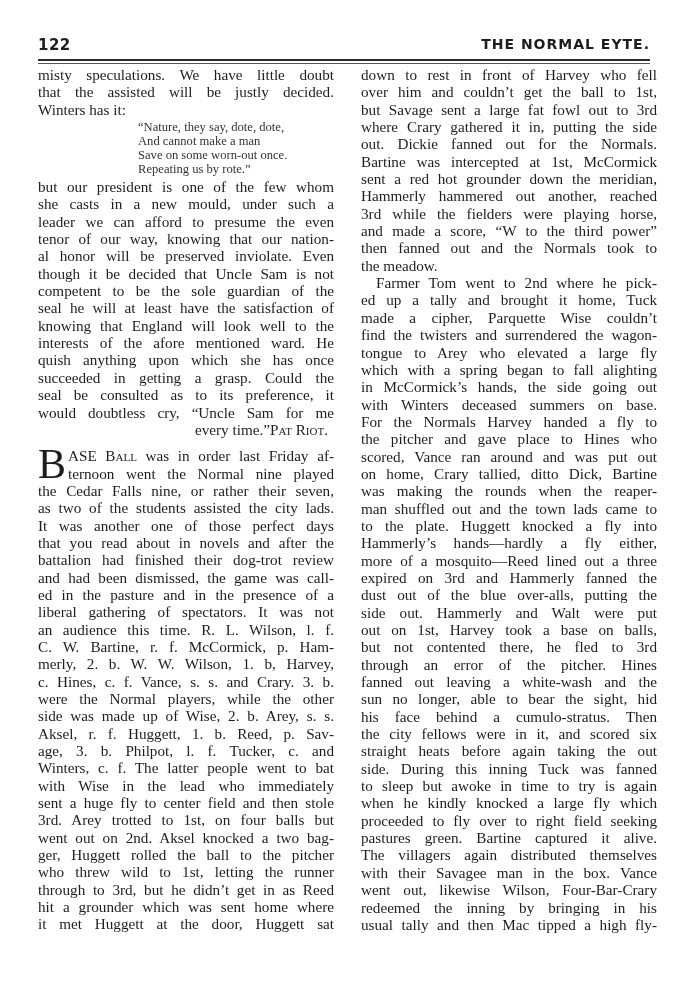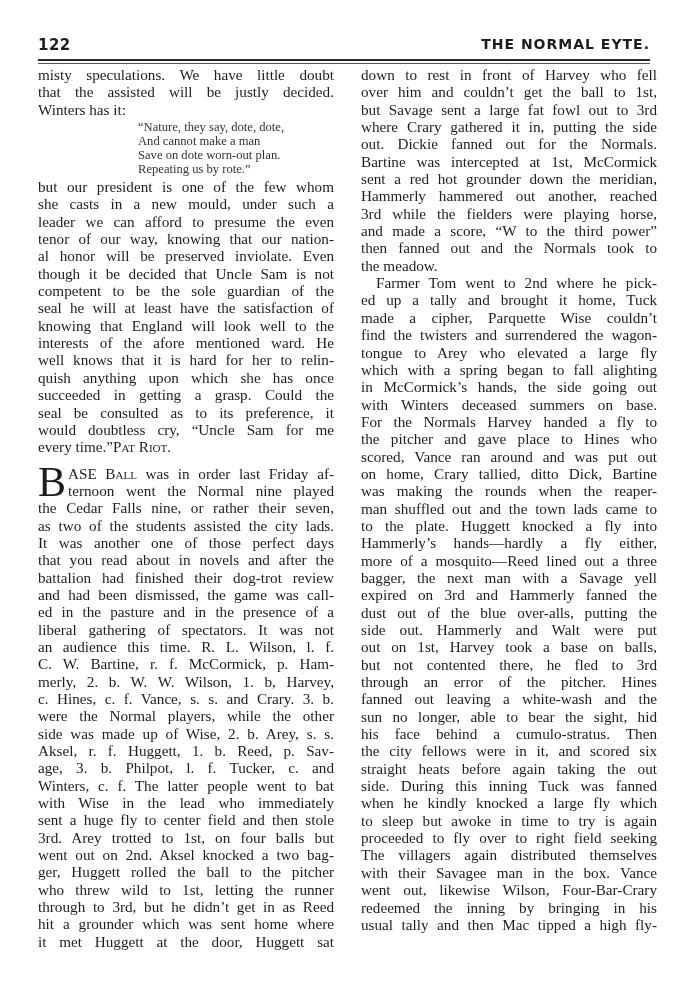--- a/index.html
+++ b/index.html
@@ -32,21 +32,21 @@
     font-family: "Liberation Serif", "DejaVu Serif", serif;
     font-size: 15.2px; line-height: 17.35px;
   }
   .col-left { left: 38px; }
   .col-right { left: 361px; }
   .line { display: block; white-space: nowrap; text-align: justify; text-align-last: justify; height: 17.35px; }
   .line.last { text-align-last: left; }
   .line.indent { padding-left: 15px; }
   .poem { margin: 2px 0 2px 52px; font-size: 12.6px; line-height: 14px; color: #333; }
   .poem .pl { display: block; white-space: nowrap; margin-left: 48px; }
-  .sig-line { display: flex; justify-content: flex-start; white-space: nowrap; height: 17.35px; }
+  .sig-line { display: flex; justify-content: flex-end; white-space: nowrap; height: 17.35px; }
   .sig { font-variant: small-caps; padding-right: 6px; }
   .gap { height: 9px; }
   .dropcap-para { position: relative; }
   .dropcap {
     position: absolute; left: 0; top: -1px;
     font-size: 42px; line-height: 36px; font-family: "Liberation Serif", serif;
   }
   .dc-line { padding-left: 30px; }
   .sc { font-variant: small-caps; }
 </style>
@@ -61,35 +61,34 @@
 
 <div class="col col-left" id="leftcol">
   <div id="lp1">
       <span class="line">misty speculations.   We have little doubt</span>
       <span class="line">that the assisted will be justly decided.</span>
       <span class="line last">Winters has it:</span>
     </div>
   <div class="poem" id="poem">
       <span class="pl">“Nature, they say, dote, dote,</span>
       <span class="pl">And cannot make a man</span>
-      <span class="pl">Save on dote worn-out plan.</span>
+      <span class="pl">Save on some worn-out once.</span>
       <span class="pl">Repeating us by rote.”</span>
     </div>
   <div id="lp2">
       <span class="line">but our president is one of the few whom</span>
       <span class="line">she casts in a new mould, under such a</span>
       <span class="line">leader we can afford to presume the even</span>
       <span class="line">tenor of our way, knowing that our nation-</span>
       <span class="line">al honor will be preserved inviolate.  Even</span>
       <span class="line">though it be decided that Uncle Sam is not</span>
       <span class="line">competent to be the sole guardian of the</span>
       <span class="line">seal he will at least have the satisfaction of</span>
       <span class="line">knowing that England will look well to the</span>
       <span class="line">interests of the afore mentioned ward.  He</span>
-      <span class="line">well knows that it is hard for her to relin-</span>
       <span class="line">quish anything upon which she has once</span>
       <span class="line">succeeded in getting a grasp.  Could the</span>
       <span class="line">seal be consulted as to its preference, it</span>
       <span class="line">would doubtless cry, “Uncle Sam for me</span>
     </div>
   <div class="sig-line">
     <span>every time.”</span>
     <span class="sig">Pat Riot.</span>
   </div>
   <div class="gap"></div>
@@ -154,35 +153,35 @@
       <span class="line">with Winters deceased summers on base.</span>
       <span class="line">For the Normals Harvey handed a fly to</span>
       <span class="line">the pitcher and gave place to Hines who</span>
       <span class="line">scored, Vance ran around and was put out</span>
       <span class="line">on home, Crary tallied, ditto Dick, Bartine</span>
       <span class="line">was making the rounds when the reaper-</span>
       <span class="line">man shuffled out and the town lads came to</span>
       <span class="line">to the plate.  Huggett knocked a fly into</span>
       <span class="line">Hammerly’s hands—hardly a fly either,</span>
       <span class="line">more of a mosquito—Reed lined out a three</span>
-      <span class="line">bagger, the next man with a Savage yell</span>
       <span class="line">expired on 3rd and Hammerly fanned the</span>
       <span class="line">dust out of the blue over-alls, putting the</span>
       <span class="line">side out.  Hammerly and Walt were put</span>
       <span class="line">out on 1st, Harvey took a base on balls,</span>
       <span class="line">but not contented there, he fled to 3rd</span>
       <span class="line">through an error of the pitcher.  Hines</span>
       <span class="line">fanned out leaving a white-wash and the</span>
       <span class="line">sun no longer, able to bear the sight, hid</span>
       <span class="line">his face behind a cumulo-stratus.  Then</span>
       <span class="line">the city fellows were in it, and scored six</span>
       <span class="line">straight heats before again taking the out</span>
       <span class="line">side.  During this inning Tuck was fanned</span>
+      <span class="line">to sleep but awoke in time to try is again</span>
       <span class="line">when he kindly knocked a large fly which</span>
-      <span class="line">to sleep but awoke in time to try is again</span>
       <span class="line">proceeded to fly over to right field seeking</span>
+      <span class="line">pastures green.  Bartine captured it alive.</span>
       <span class="line">The villagers again distributed themselves</span>
       <span class="line">with their Savagee man in the box.  Vance</span>
       <span class="line">went out, likewise Wilson, Four-Bar-Crary</span>
       <span class="line">redeemed the inning by bringing in his</span>
       <span class="line">usual tally and then Mac tipped a high fly-</span>
     </div>
 </div>
 
 </body></html>

